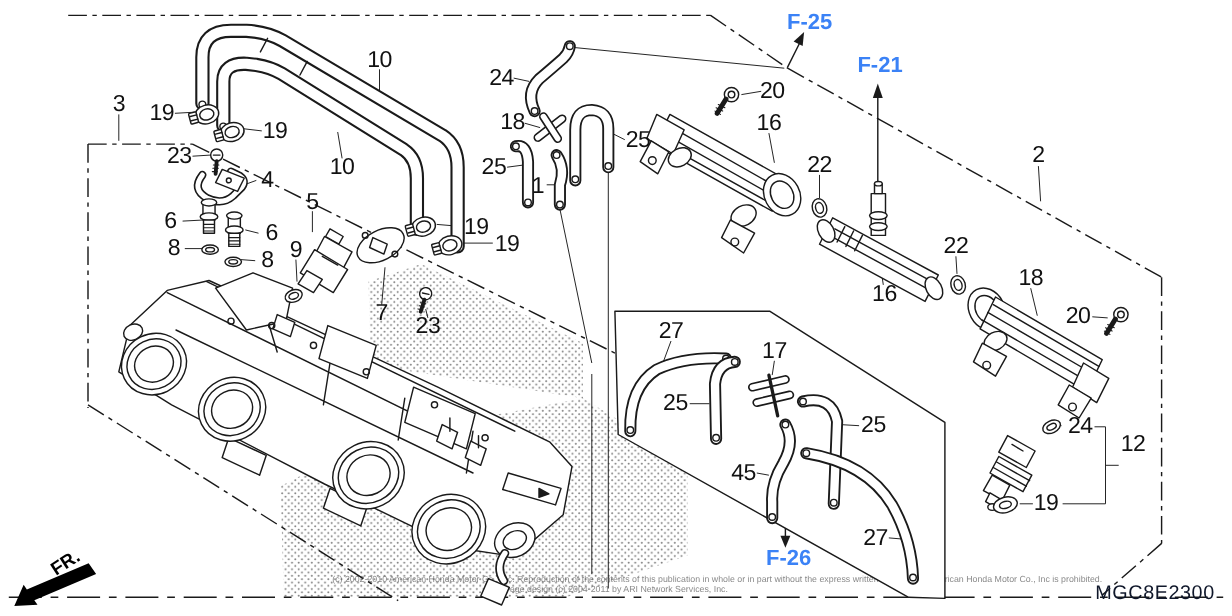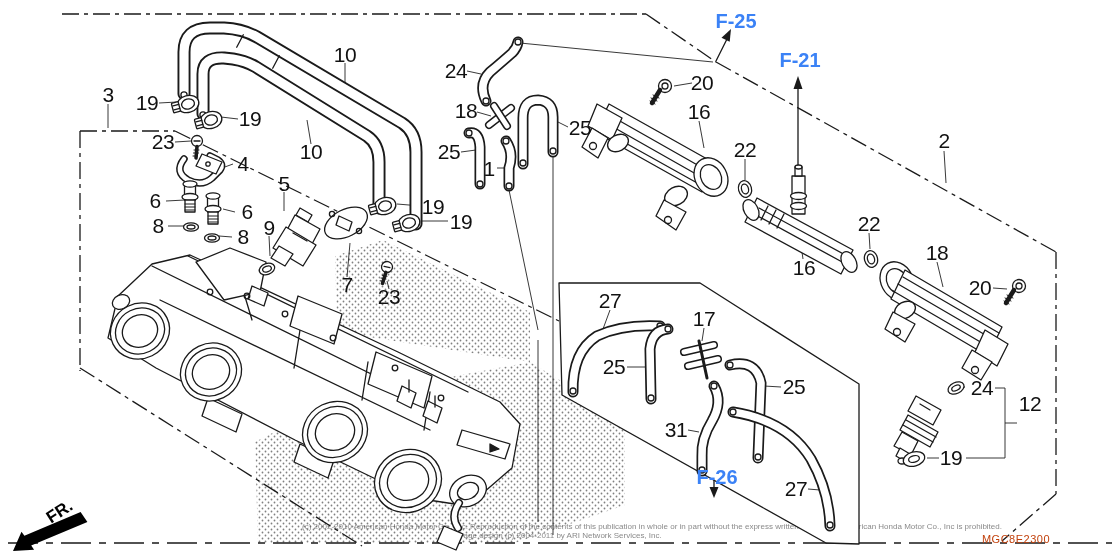--- a/index.html
+++ b/index.html
@@ -6,22 +6,22 @@
   #stage{position:relative;width:1120px;height:560px;background:#fff;overflow:hidden;
          font-family:"Liberation Sans", sans-serif;}
   #art{position:absolute;left:0;top:0;z-index:2;}
   #label-layer{position:absolute;left:0;top:0;width:100%;height:100%;z-index:3;}
   .part-label{position:absolute;transform:translate(-50%,-50%);
     font-size:21px;color:#111;white-space:nowrap;letter-spacing:-0.5px;}
   .ref-label{position:absolute;transform:translate(-50%,-50%);
     font-size:20px;font-weight:bold;color:#3b82f6;white-space:nowrap;}
   .cp{position:absolute;transform:translateX(-50%);z-index:1;
     font-size:8px;color:#8a8a8a;white-space:nowrap;}
-  #diagram-code{position:absolute;left:1016px;top:539px;transform:translate(-50%,-50%);
-    z-index:3;font-size:11px;color:#c2410c;letter-spacing:0.5px;}
+  #diagram-code{position:absolute;left:1050px;top:539px;transform:translate(-50%,-50%);
+    z-index:3;font-size:18px;color:#0f172a;letter-spacing:0.5px;}
   #fr-text{position:absolute;left:46px;top:502px;z-index:3;font-size:17px;font-weight:bold;
     color:#000;transform:rotate(-33deg);}
   
   .k{stroke:#1a1a1a;fill:none;stroke-width:1.3;stroke-linejoin:round;stroke-linecap:round;}
   .f{fill:#fff;}
   .t-o{fill:none;stroke:#1a1a1a;stroke-width:11;stroke-linecap:round;stroke-linejoin:round;}
   .t-i{fill:none;stroke:#fff;stroke-width:7.6;stroke-linecap:round;stroke-linejoin:round;}
   .w13{stroke-width:13;} .w9{stroke-width:9.2;}
   .w8{stroke-width:8;} .w5{stroke-width:5;}
   .leader{stroke:#222;stroke-width:0.9;fill:none;}
@@ -417,23 +417,23 @@
       <div class="part-label" style="left: 982px; top: 388px;">24</div>
       <div class="part-label" style="left: 745px; top: 150px;">22</div>
       <div class="part-label" style="left: 869px; top: 224px;">22</div>
       <div class="part-label" style="left: 163px; top: 142px;">23</div>
       <div class="part-label" style="left: 389px; top: 297px;">23</div>
       <div class="part-label" style="left: 456px; top: 71px;">24</div>
       <div class="part-label" style="left: 580px; top: 128px;">25</div>
       <div class="part-label" style="left: 449px; top: 152px;">25</div>
       <div class="part-label" style="left: 614px; top: 367px;">25</div>
       <div class="part-label" style="left: 794px; top: 387px;">25</div>
-      <div class="part-label" style="left: 676px; top: 430px;">31</div>
+      <div class="part-label" style="left: 676px; top: 430px;">45</div>
       <div class="part-label" style="left: 610px; top: 301px;">27</div>
       <div class="part-label" style="left: 796px; top: 489px;">27</div>
       <div class="ref-label" style="left: 736px; top: 21px;">F-25</div>
       <div class="ref-label" style="left: 800px; top: 60px;">F-21</div>
-      <div class="ref-label" style="left: 717px; top: 477px;">F-26</div>
+      <div class="ref-label" style="left: 717px; top: 508px;">F-26</div>
     </div>
 
   <div id="fr-text">FR.</div>
   <div id="diagram-code">MGC8E2300</div>
 </div>
 
 </body></html>

